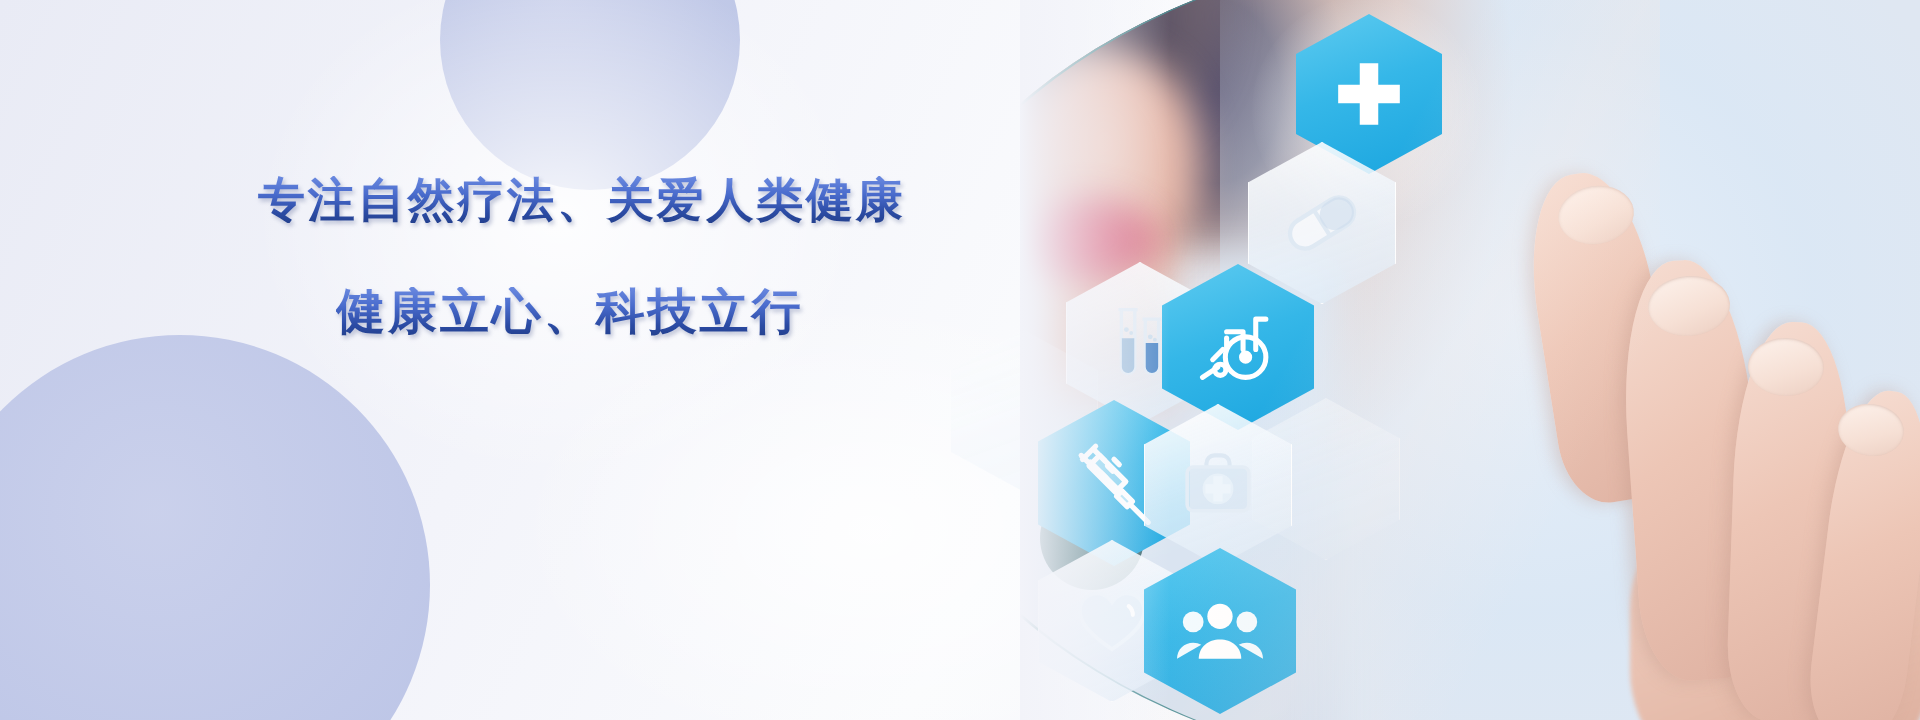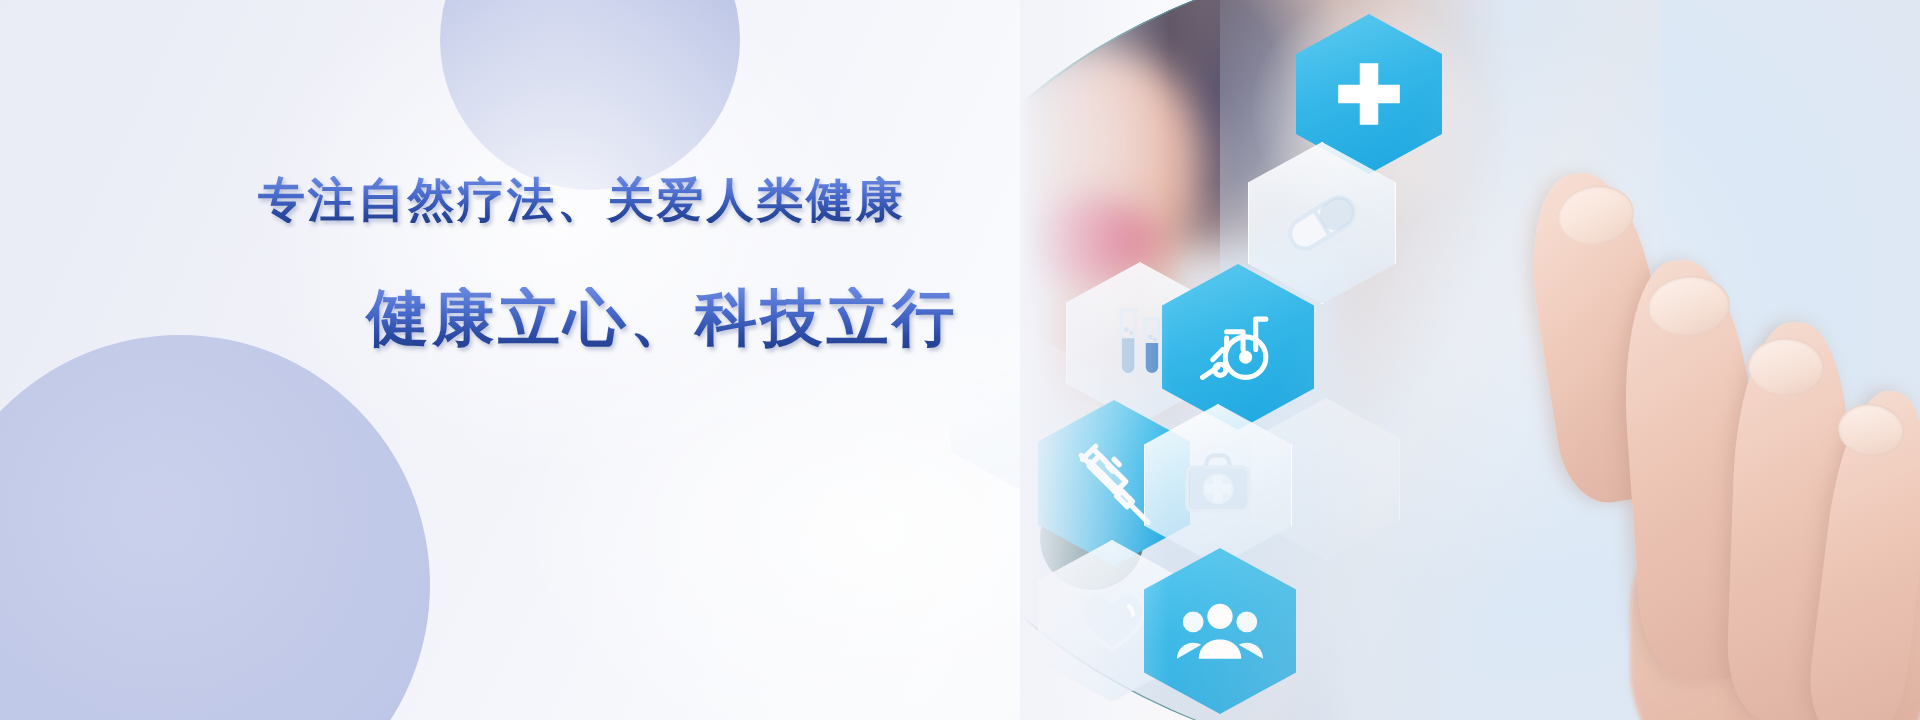--- a/index.html
+++ b/index.html
@@ -42,21 +42,21 @@
     font-weight:bold;
     letter-spacing:.06em;
     line-height:1;
     background:linear-gradient(180deg,#6b8ae0 0%,#4a6ccd 38%,#2b4ba4 78%,#24418f 100%);
     -webkit-background-clip:text;background-clip:text;
     color:transparent;-webkit-text-fill-color:transparent;
     filter:drop-shadow(2px 3px 2px rgba(120,130,170,.45));
     white-space:nowrap;
   }
   #head-line-1{font-size:47px;margin-left:0px;}
-  #head-line-2{font-size:62px;margin-left:78px;margin-top:64px;text-align:right;}
+  #head-line-2{font-size:49px;margin-left:78px;margin-top:64px;}
 
   
   #photo-panel{
     position:absolute;left:1020px;top:0;width:900px;height:720px;overflow:hidden;z-index:10;
   }
   #photo-clip{
     position:absolute;left:-130px;top:-60px;width:1080px;height:840px;
     border-radius:58% 0 0 58% / 50% 0 0 50%;
     overflow:hidden;
     background:

